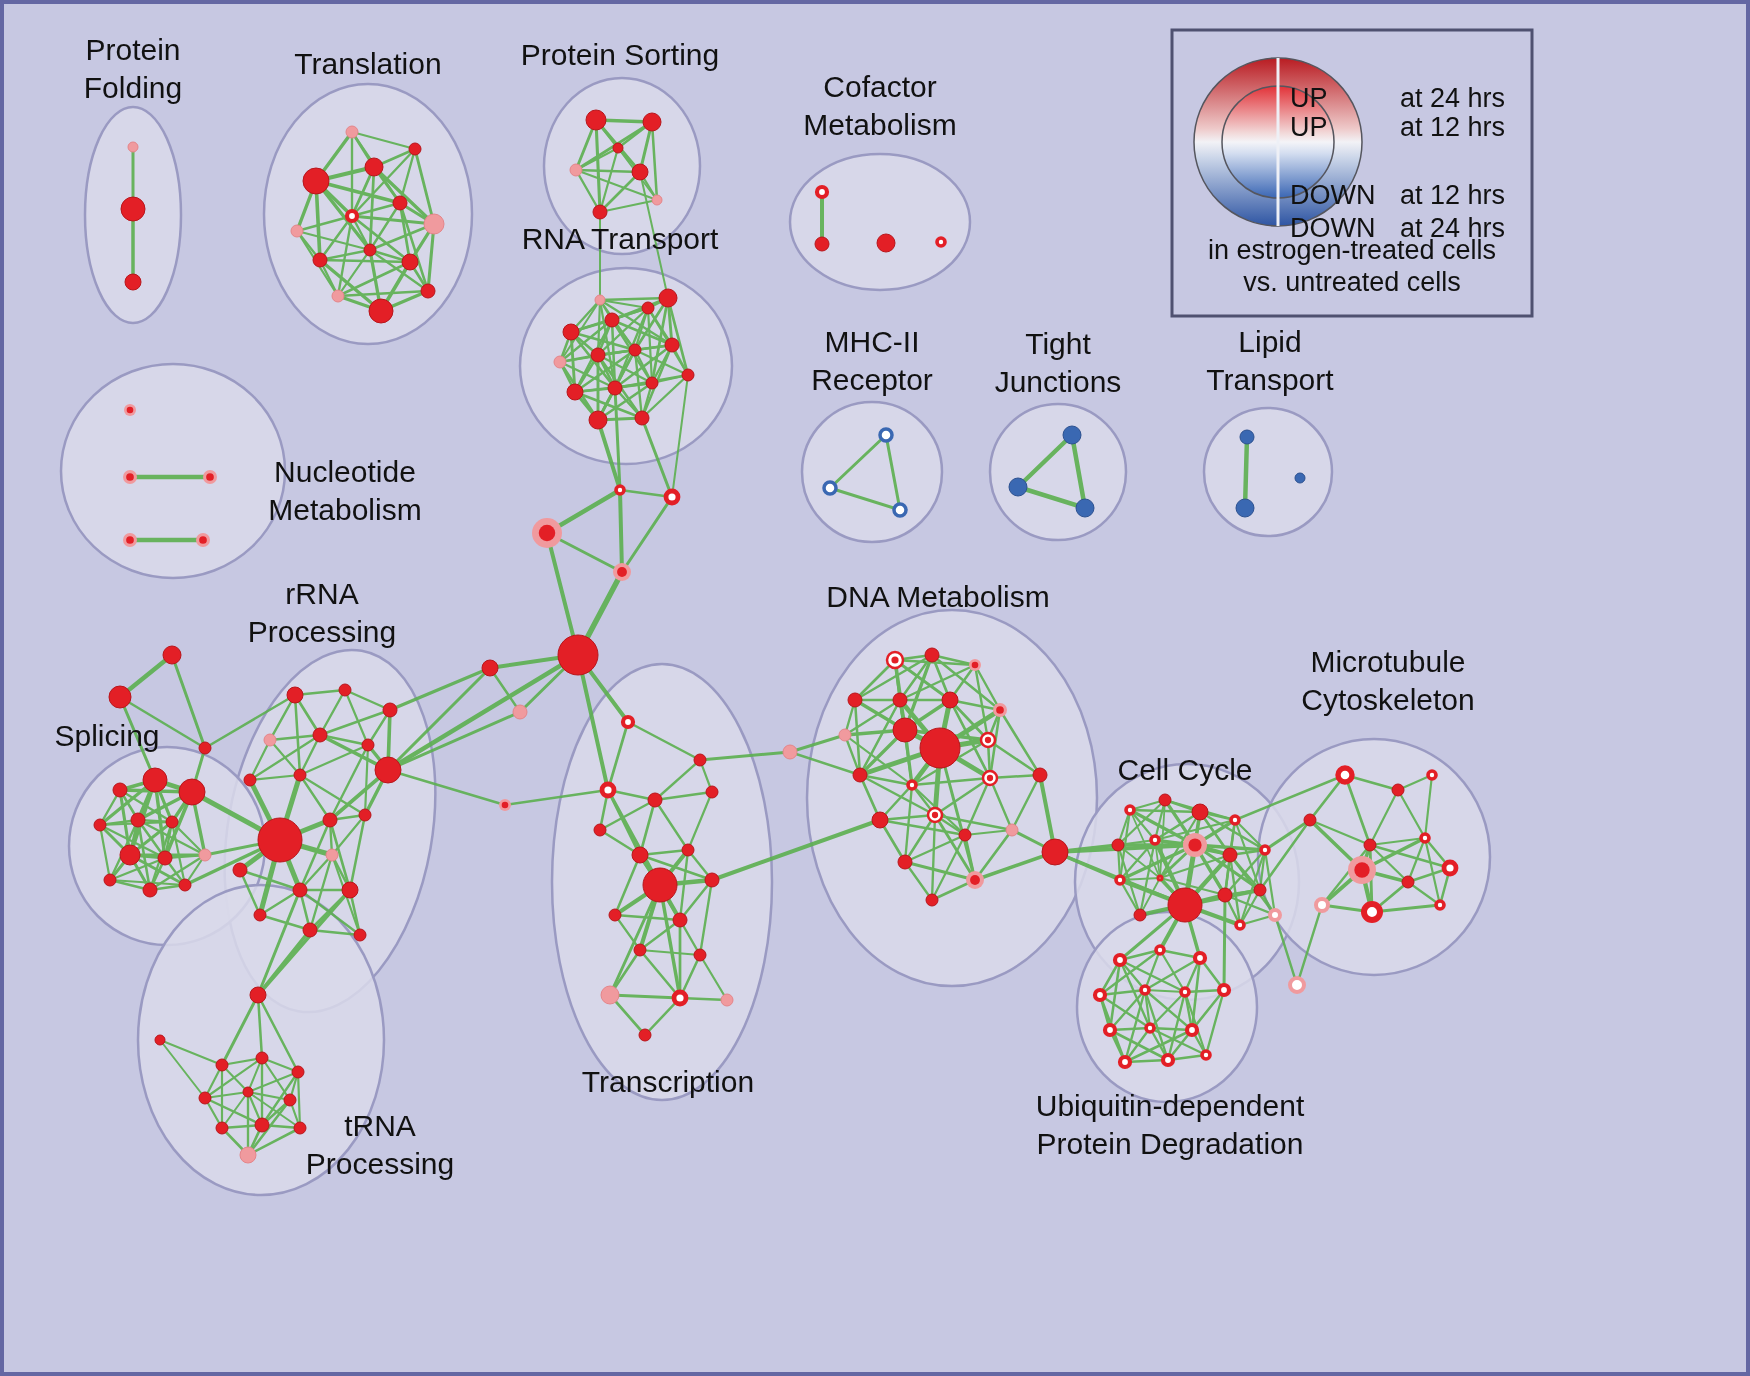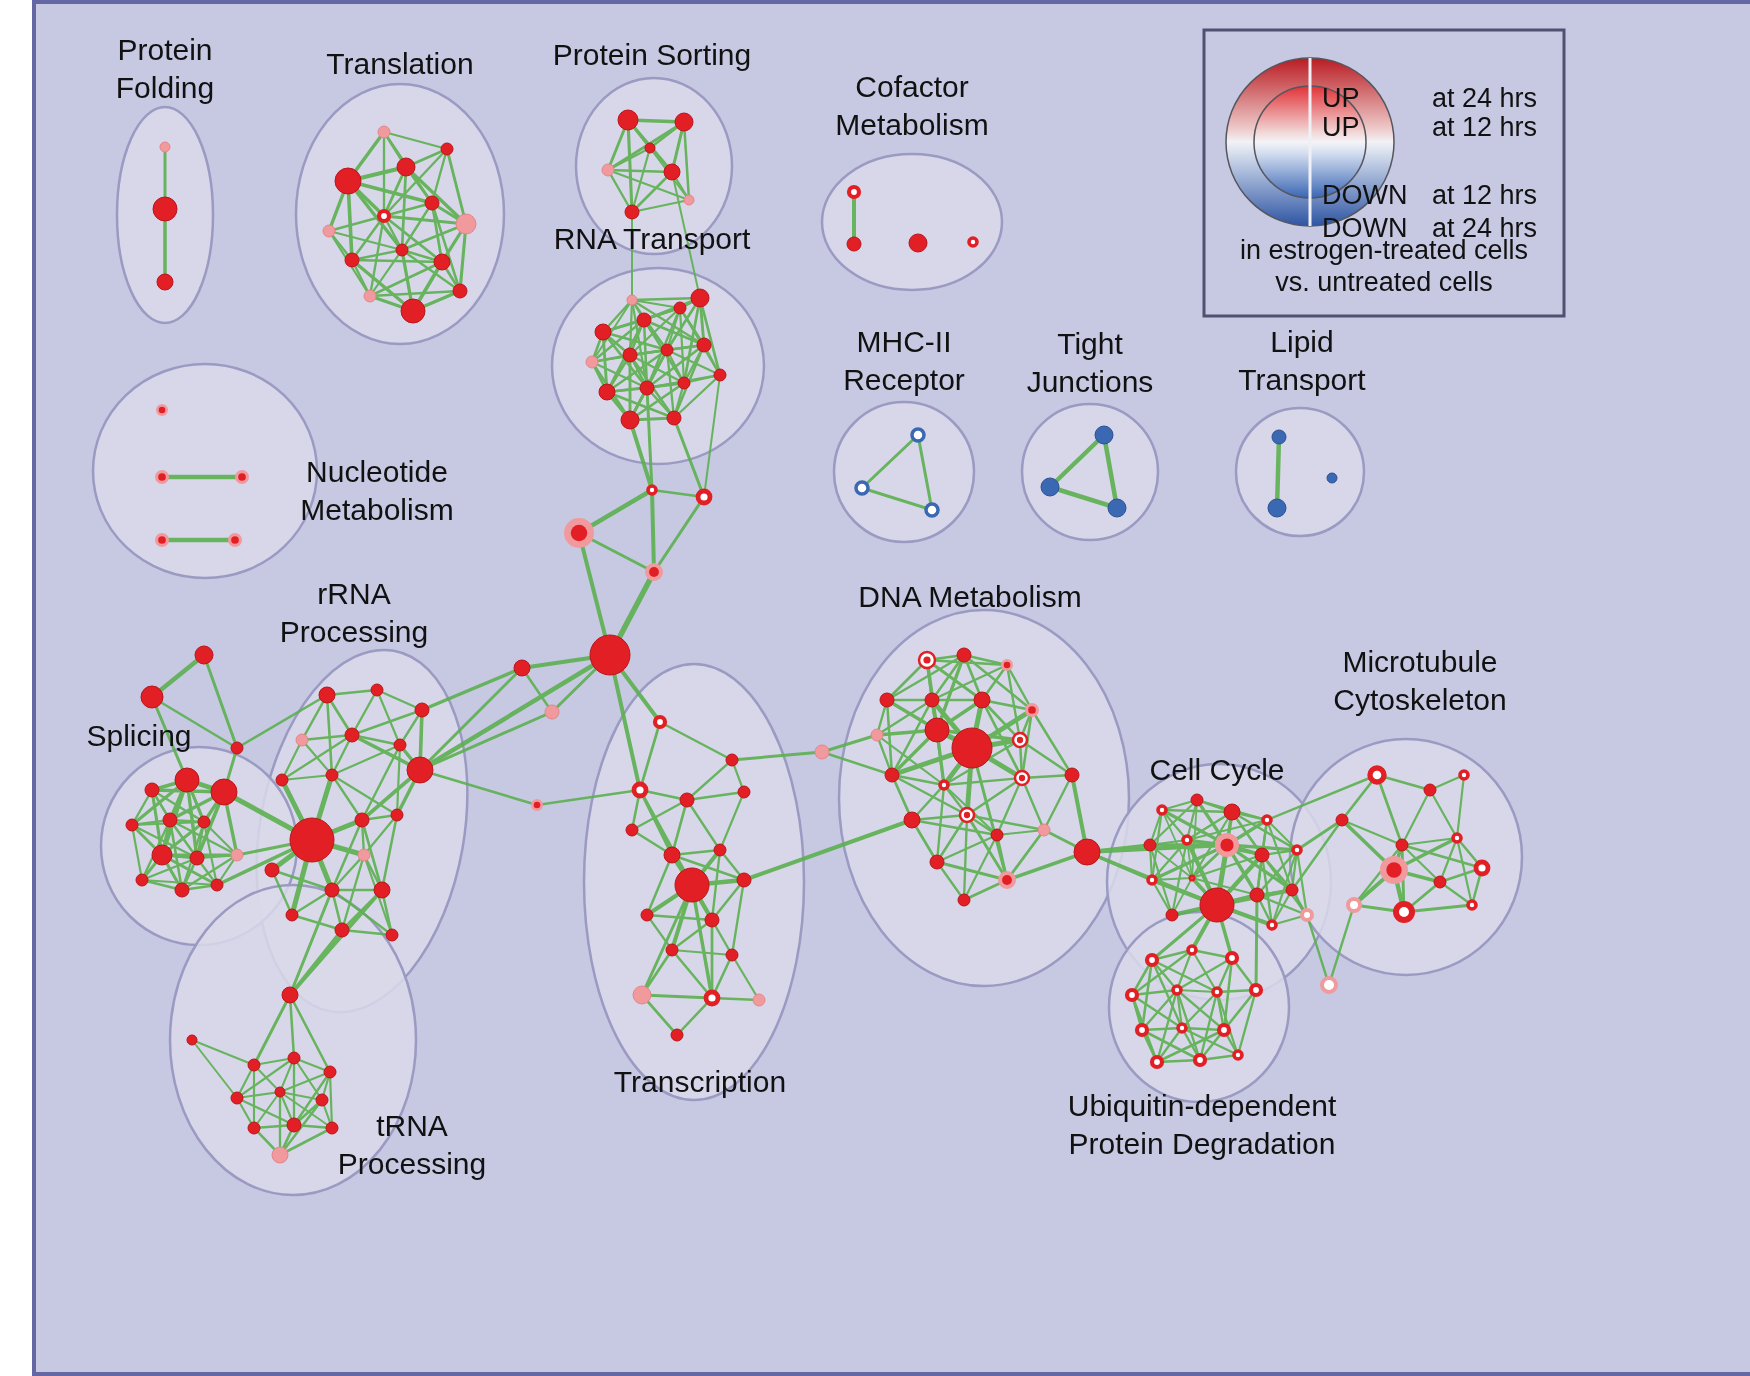--- a/index.html
+++ b/index.html
@@ -1,16 +1,16 @@
 <!DOCTYPE html>
 <html><head>
 <meta charset="utf-8">
 <style>
   html,body{margin:0;padding:0;background:#ffffff;}
-  .canvas{width:1452px;height:1376px;position:relative;font-family:"Liberation Sans",sans-serif;margin-left:32px;}
+  .canvas{width:1452px;height:1376px;position:relative;font-family:"Liberation Sans",sans-serif;}
   svg{display:block;}
 </style>
 </head>
 <body>
 
 <div class="canvas">
   <svg id="net" width="1750" height="1376" viewBox="0 0 1750 1376" xmlns="http://www.w3.org/2000/svg">
       <rect x="2" y="2" width="1746" height="1372" fill="#c7c8e2" stroke="#6467a3" stroke-width="4"></rect>
       <defs>
         <linearGradient id="gO" x1="0" y1="0" x2="0" y2="1">

